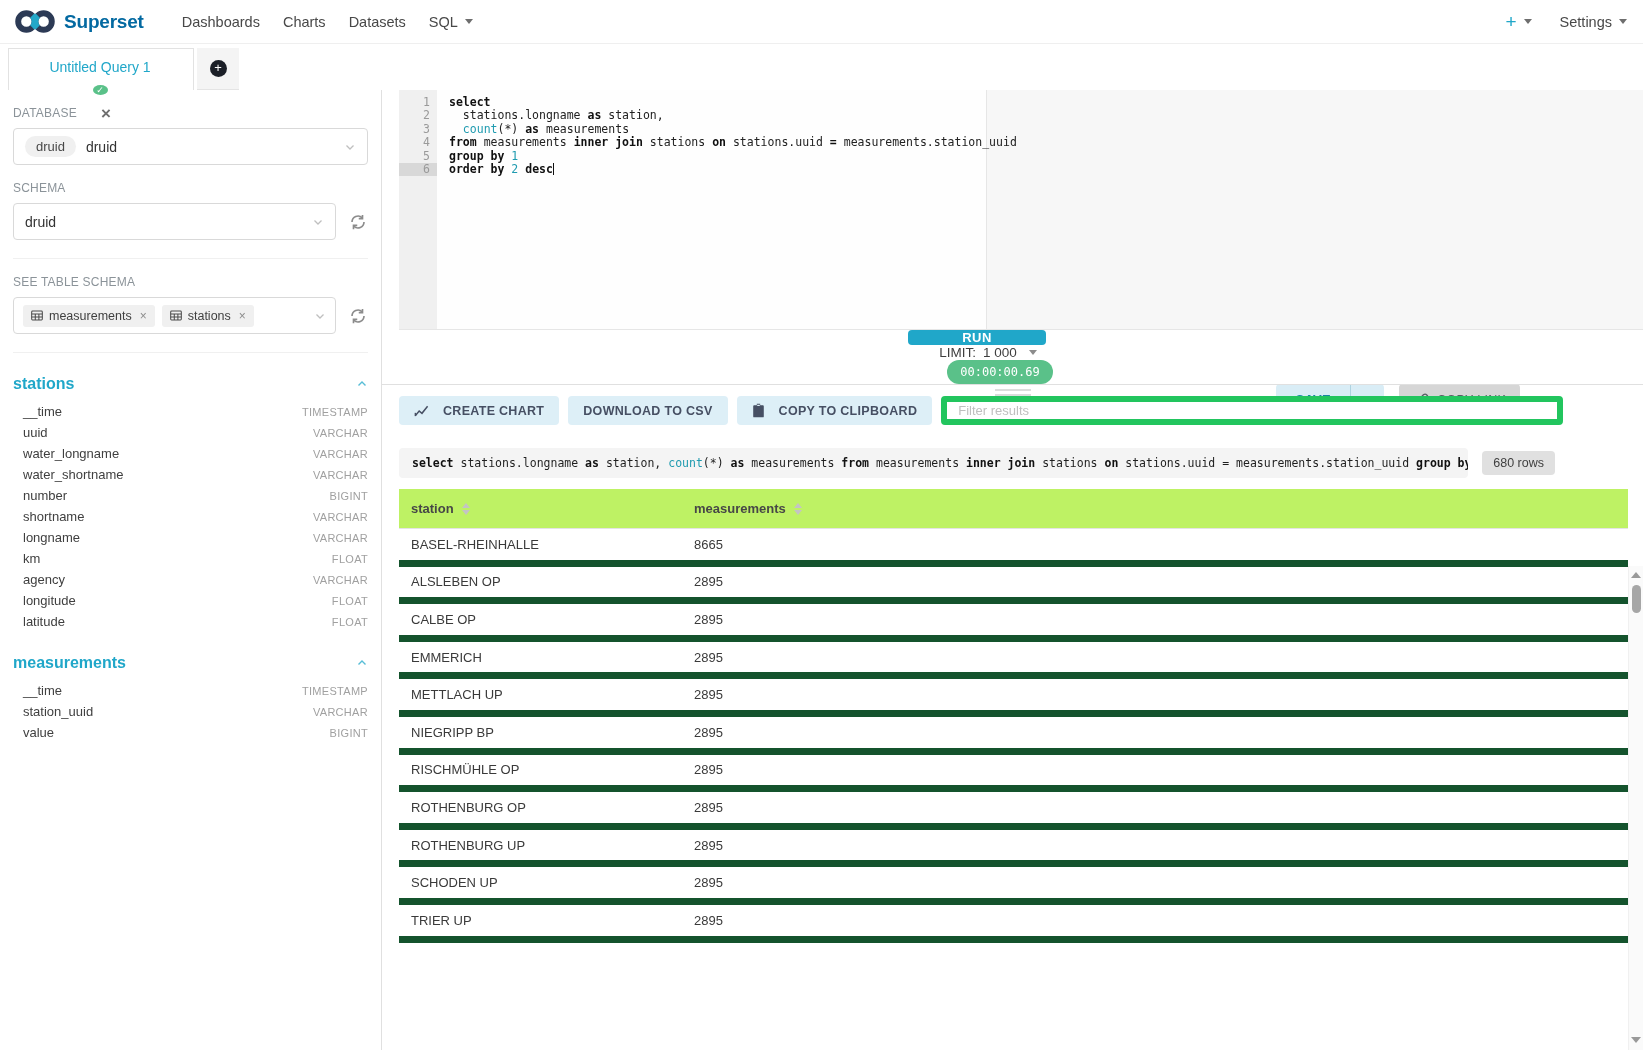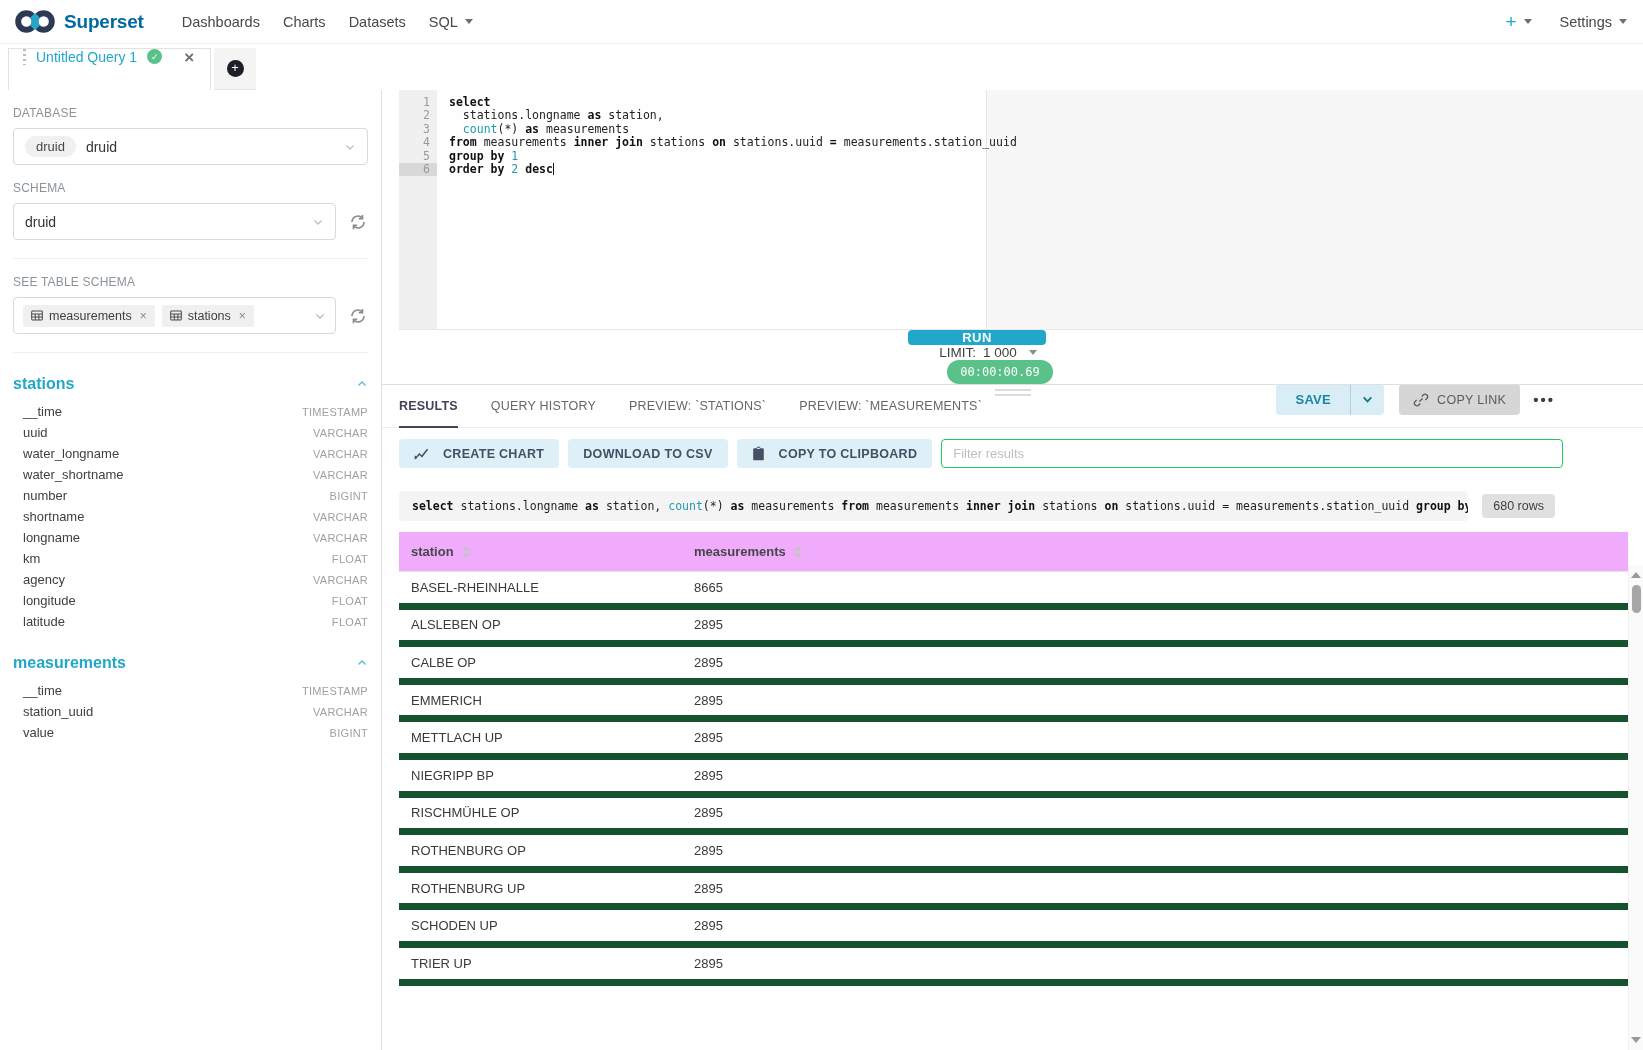--- a/index.html
+++ b/index.html
@@ -14,22 +14,22 @@
   .nav-items { display:flex; align-items:center; margin-left:38px; gap:23px; }
   .nav-item { font-size:14.5px; color:#484848; cursor:pointer; display:flex; align-items:center; }
   .caret { display:inline-block; width:0; height:0; border-left:4px solid transparent;
            border-right:4px solid transparent; border-top:5px solid #6e6e6e; margin-left:7px; }
   .nav-right { margin-left:auto; display:flex; align-items:center; gap:28px; }
   .nav-plus { font-size:19px; color:#20a7c9; display:flex; align-items:center; }
   .nav-settings { font-size:14.5px; color:#484848; display:flex; align-items:center; }
 
   
   .tabbar { height:46px; display:flex; align-items:stretch; padding:4px 0 0 8px; background:#fff; }
-  .qtab { display:flex; align-items:flex-start; gap:10px; padding:0 16px 0 14px; background:#fff;
-          border:1px solid #e2e2e2; border-bottom:none; min-width:186px; }
+  .qtab { display:flex; align-items:center; gap:10px; padding:0 16px 0 14px; background:#fff;
+          border:1px solid #e2e2e2; border-bottom:none; min-width:186px;flex-direction:column; }
   .grip { width:3px; height:16px; background:repeating-linear-gradient(#bdbdbd 0 2px, transparent 2px 5px); }
   .qtab-title { font-size:14px; color:#20a7c9; }
   .check { width:15px; height:15px; border-radius:50%; background:#5ac189; color:#fff;
            font-size:9px; display:flex; align-items:center; justify-content:center; }
   .tab-close { font-size:17px; font-weight:bold; color:#6f6f6f; margin-left:12px; line-height:1; }
   .tab-add { margin-left:3px; width:42px; background:#f4f4f4; display:flex; align-items:center;
              justify-content:center; border-bottom:1px solid #e4e4e4; }
   .plus-circle { width:17px; height:17px; border-radius:50%; background:#1b1f27; color:#fff;
                  font-size:13px; line-height:16px; text-align:center; }
 
@@ -99,31 +99,31 @@
   .south { flex:1; position:relative; border-top:1px solid #e0e0e0; overflow:hidden; }
   .drag-handle { position:absolute; top:4px; left:50%; transform:translateX(-50%); width:36px; }
   .drag-handle i { display:block; height:2px; background:#dcdcdc; margin-bottom:3px; }
   .res-tabs { display:flex; gap:33px; padding:14px 0 0 17px; border-bottom:1px solid #ececec; }
   .res-tab { font-size:12.5px; font-weight:500; color:#666; letter-spacing:.2px; padding-bottom:13px; }
   .res-tab.active { color:#44435a; font-weight:bold; border-bottom:2px solid #44435a; margin-bottom:-1px; }
   .actions { display:flex; align-items:center; margin:11px 80px 0 17px; }
   .act-btn { height:29px; background:#ddeff7; border:none; border-radius:4px; padding:0 15px;
              margin-right:9px; display:flex; align-items:center; gap:14px; color:#464f63;
              font-size:12.5px; font-weight:bold; letter-spacing:.3px; font-family:inherit; }
-  .filter-input { flex:1; height:29px; border:1px solid #22c55e; border-radius:4px; padding:0 11px;
+  .filter-input { flex:1; height:29px; border:6px solid #22c55e; border-radius:4px; padding:0 11px;
                   font-size:13px; color:#444; font-family:inherit; }
   .filter-input::placeholder { color:#bfbfbf; }
   .query-row { display:flex; align-items:center; margin:23px 88px 0 17px; }
   .query-bar { flex:1; background:#f4f4f4; border-radius:4px; height:30px; line-height:30px;
                padding:0 13px; font-family:"DejaVu Sans Mono", monospace; font-size:11.5px;
                white-space:nowrap; overflow:hidden; color:#1f1f1f; margin-right:14px; }
   .rows-badge { background:#e0e0e0; color:#3f3f3f; font-size:12.5px; padding:5px 11px;
                 border-radius:4px; white-space:nowrap; }
   .rtable { margin:11px 15px 0 17px; }
-  .thead { display:flex; align-items:center; height:40px; background:#f0abfc;
+  .thead { display:flex; align-items:center; height:40px; background:#bef264;
            border-bottom:1px solid #e4e4e4; }
   .th { display:flex; align-items:center; gap:8px; font-size:13px; font-weight:bold; color:#474747;
         padding-left:12px; }
   .th.c1 { width:283px; } .th.c2 { flex:1; }
   .sort { display:flex; flex-direction:column; gap:2px; }
   .sort i { display:block; width:0; height:0; border-left:4px solid transparent; border-right:4px solid transparent; }
   .sort .up { border-bottom:5px solid #c4c4c4; }
   .sort .dn { border-top:5px solid #c4c4c4; }
   .trow { display:flex; align-items:center; height:37.6px; border-bottom:7px solid #14532d;
           font-size:13px; color:#3a3a3a; }
@@ -415,26 +415,20 @@
         <span class="dots">•••</span>
       </div>
     </div>
 
     <div class="south">
       <div class="drag-handle">
           <i></i>
           <i></i>
         </div>
 
-      <div class="res-tabs" id="res-tabs">
-          <span class="res-tab active">RESULTS</span>
-          <span class="res-tab">QUERY HISTORY</span>
-          <span class="res-tab">PREVIEW: `STATIONS`</span>
-          <span class="res-tab">PREVIEW: `MEASUREMENTS`</span>
-        </div>
 
       <div class="actions">
         <button class="act-btn">
           <span>
             <svg width="15" height="15" viewBox="0 0 16 16" fill="none" stroke="currentColor" stroke-width="1.6">
               <path d="M1.5 13.5 L5.5 8.5 L8.5 11 L14.5 3.5"></path>
               <path d="M1.5 10.5 L1.5 14"></path>
             </svg>
           </span>
           <span>CREATE CHART</span>

